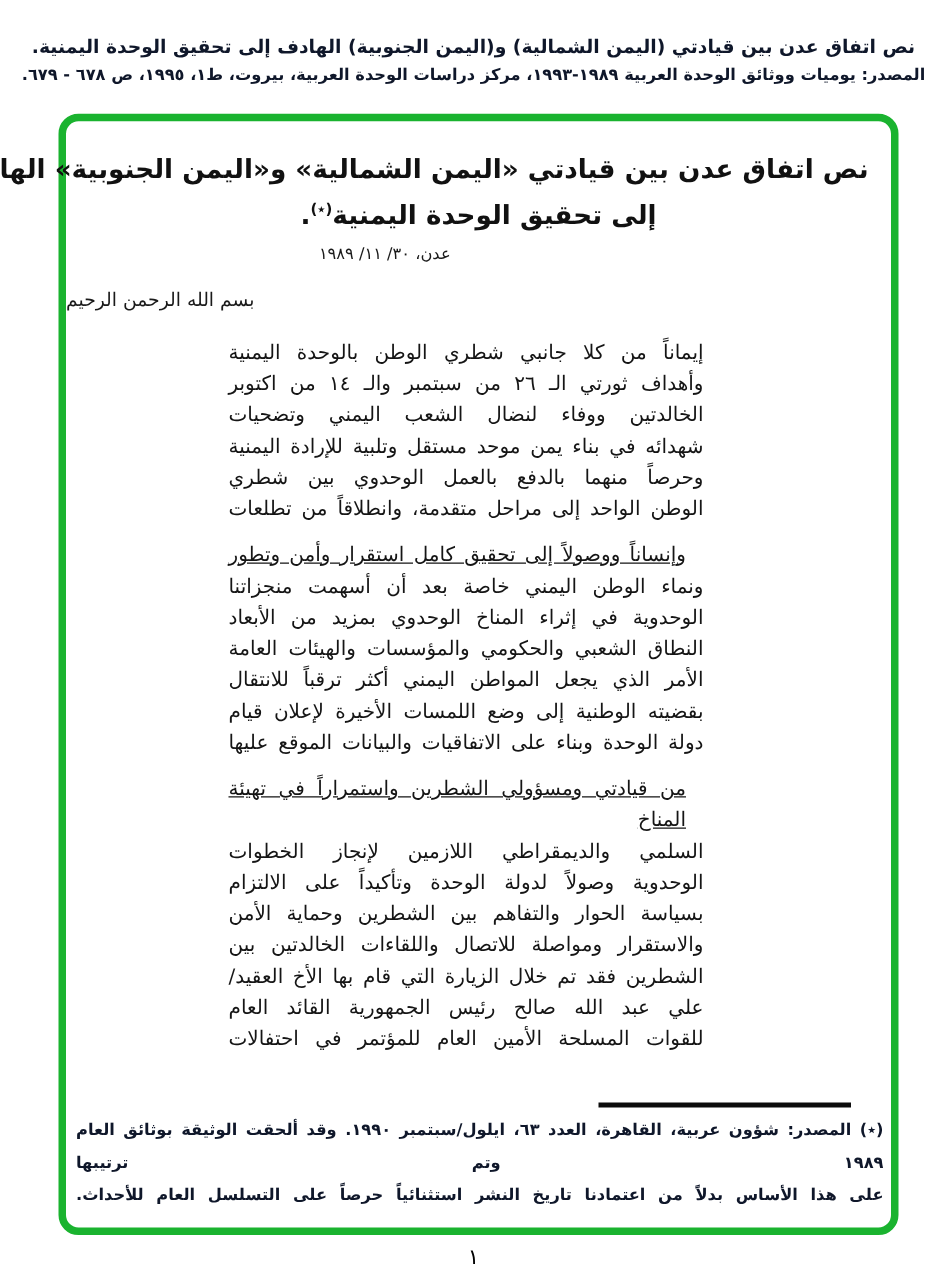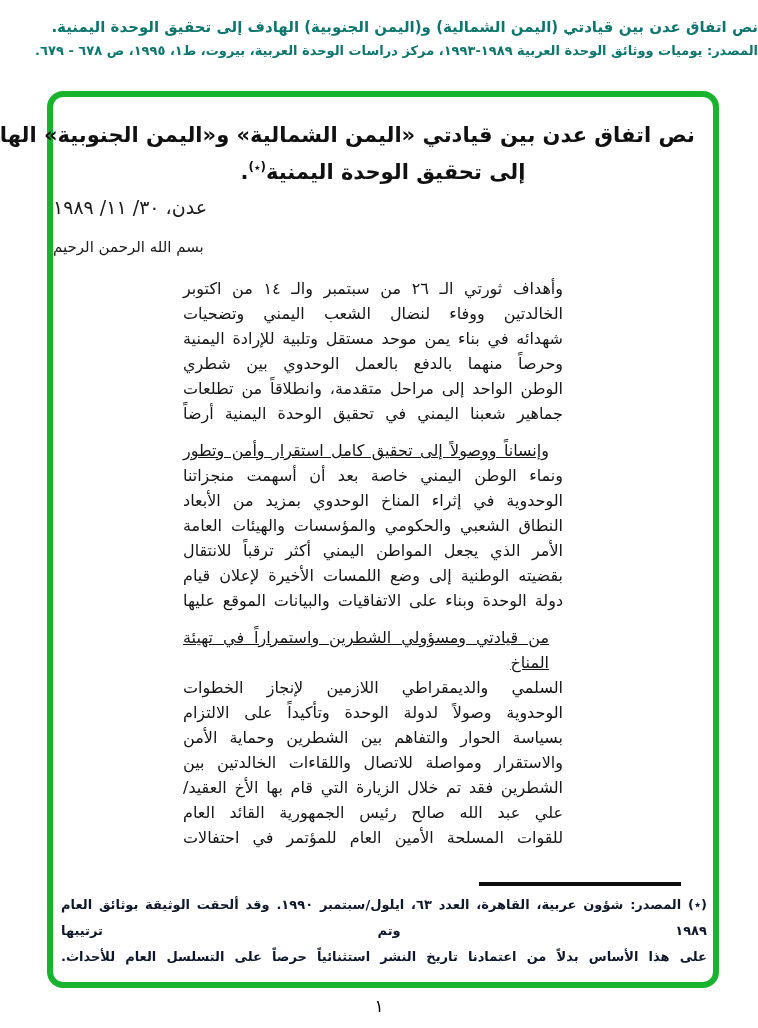--- a/index.html
+++ b/index.html
@@ -1,34 +1,34 @@
 <!DOCTYPE html>
 <html lang="ar" dir="rtl" style="--frame-green: #1ab32f;"><head>
 <meta charset="utf-8">
 <style>
   html,body{margin:0;padding:0;}
   body{
     width:758px;height:1028px;background:#ffffff;position:relative;
     font-family:"DejaVu Sans",sans-serif;color:#1a1a1a;direction:rtl;overflow:hidden;
   }
   
-  .page-header{position:absolute;top:14px;left:0;right:0;color:#0f766e;}
+  .page-header{position:absolute;top:24px;left:0;right:0;text-align:center;color:#0f172a;}
   .ph-line1{font-size:15px;font-weight:bold;margin-top:4px;white-space:nowrap;}
   .ph-line2{font-size:13px;font-weight:bold;margin-top:7px;white-space:nowrap;}
   
   .green-box{
     position:absolute;left:47px;top:91px;width:672px;height:897px;box-sizing:border-box;
     border:6px solid var(--frame-green,#1ab32f);border-radius:16px;background:#fff;
   }
   .doc-title{
     margin:22px 18px 0;text-align:center;font-weight:bold;font-size:21px;line-height:32px;
     color:#111;white-space:nowrap;
   }
   .doc-title sup{font-size:12px;font-weight:bold;}
-  .dateline{margin-top:8px;margin-right:150px;text-align:left;font-size:19px;white-space:nowrap;}
+  .dateline{margin-top:8px;margin-right:150px;text-align:center;font-size:13px;white-space:nowrap;}
   .basmala{margin-top:20px;text-align:left;font-size:15px;}
   .body-col{margin:20px 150px 0 130px;font-size:16px;line-height:25px;color:#151515;}
   .para + .para{margin-top:12px;}
   .line{text-align:justify;text-align-last:justify;white-space:nowrap0;}
   .line.indent{padding-right:14px;text-decoration:underline;}
   .footnote-area{position:absolute;left:8px;right:6px;bottom:12px;}
   .fn-sep{width:202px;height:4px;background:#0c0c0c;margin-right:26px;margin-bottom:6px;}
   .footnote{font-size:13px;font-weight:bold;line-height:26px;color:#0f172a;}
   .fn-line{text-align:justify;text-align-last:justify;}
   .page-number{position:absolute;top:996px;left:0;right:0;text-align:center;font-size:17px;color:#000;}
@@ -43,26 +43,26 @@
 
 <section class="green-box">
   <h1 class="doc-title"><span>نص اتفاق عدن بين قيادتي «اليمن الشمالية» و«اليمن الجنوبية» الهادف</span><br><span>إلى تحقيق الوحدة اليمنية</span><sup>(٭)</sup><span>.</span></h1>
 
   <div class="dateline">عدن، ٣٠/ ١١/ ١٩٨٩</div>
 
   <div class="basmala">بسم الله الرحمن الرحيم</div>
 
   <div class="body-col" id="body-col">
       <div class="para">
+        <div class="line">إيماناً من كلا جانبي شطري الوطن بالوحدة اليمنية</div>
         <div class="line">وأهداف ثورتي الـ ٢٦ من سبتمبر والـ ١٤ من اكتوبر</div>
         <div class="line">الخالدتين ووفاء لنضال الشعب اليمني وتضحيات</div>
         <div class="line">شهدائه في بناء يمن موحد مستقل وتلبية للإرادة اليمنية</div>
         <div class="line">وحرصاً منهما بالدفع بالعمل الوحدوي بين شطري</div>
         <div class="line">الوطن الواحد إلى مراحل متقدمة، وانطلاقاً من تطلعات</div>
-        <div class="line">جماهير شعبنا اليمني في تحقيق الوحدة اليمنية أرضاً</div>
       </div>
       <div class="para">
         <div class="line indent">وإنساناً ووصولاً إلى تحقيق كامل استقرار وأمن وتطور</div>
         <div class="line">ونماء الوطن اليمني خاصة بعد أن أسهمت منجزاتنا</div>
         <div class="line">الوحدوية في إثراء المناخ الوحدوي بمزيد من الأبعاد</div>
         <div class="line">النطاق الشعبي والحكومي والمؤسسات والهيئات العامة</div>
         <div class="line">الأمر الذي يجعل المواطن اليمني أكثر ترقباً للانتقال</div>
         <div class="line">بقضيته الوطنية إلى وضع اللمسات الأخيرة لإعلان قيام</div>
         <div class="line">دولة الوحدة وبناء على الاتفاقيات والبيانات الموقع عليها</div>
       </div>

